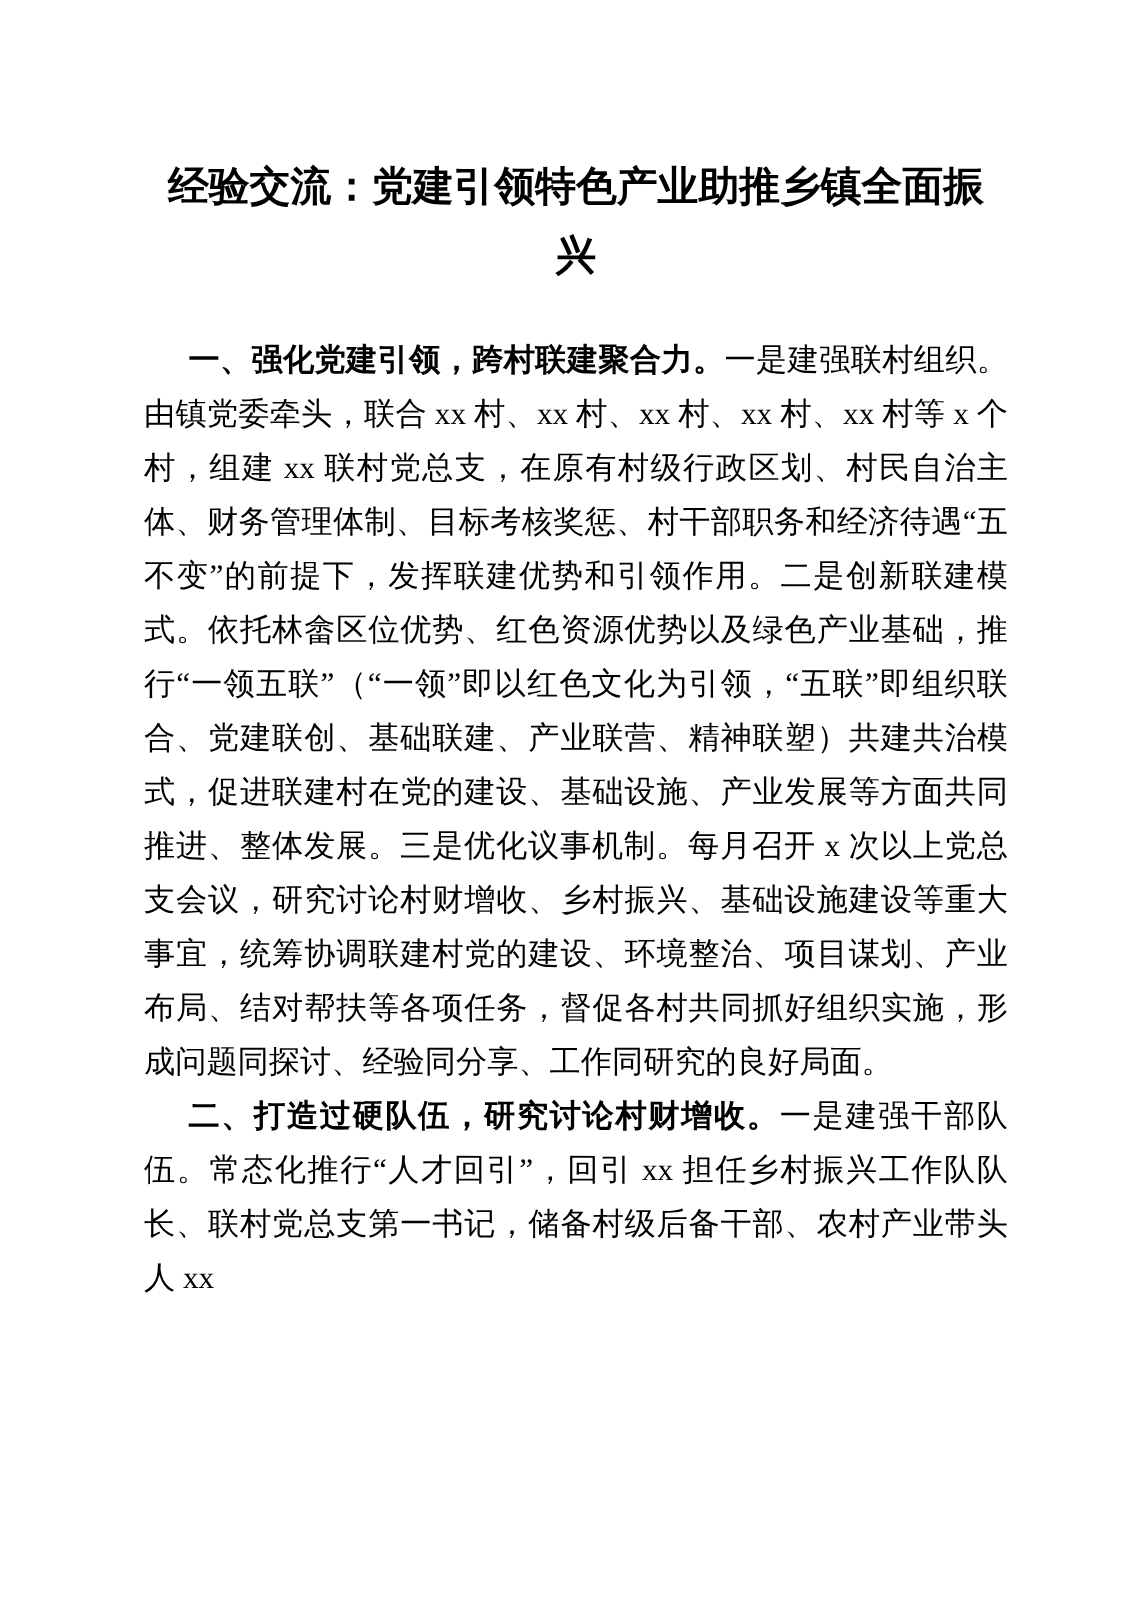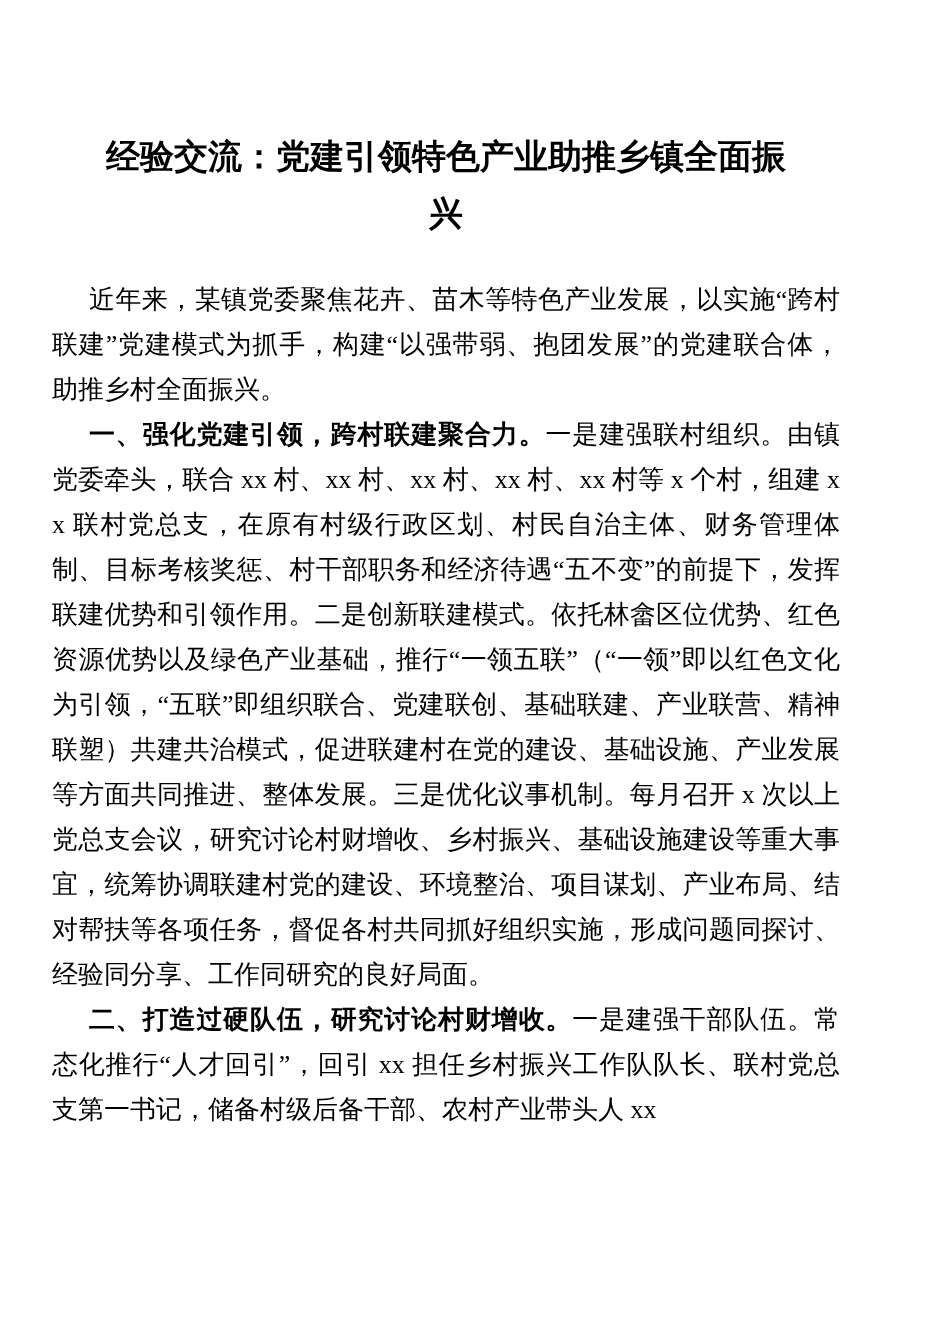--- a/index.html
+++ b/index.html
@@ -7,21 +7,21 @@
     padding: 0;
     background: #ffffff;
     color: #000000;
   }
   .page {
     position: relative;
     box-sizing: border-box;
     width: 950px;
     height: 1344px;
     margin: 0 auto;
-    padding: 128px 110px 0 52px;
+    padding: 128px 110px 0 120px;
     background: #ffffff;
     overflow: hidden;
   }
   .doc-title {
     font-family: "Liberation Serif", serif;
     font-weight: 700;
     font-size: 34px;
     line-height: 57px;
     text-align: center;
     width: 690px;
@@ -42,18 +42,17 @@
     font-weight: 700;
     font-family: "Liberation Sans", sans-serif;
   }
 </style>
 </head>
 <body>
 
 <div class="page">
   <h1 class="doc-title">经验交流：党建引领特色产业助推乡镇全面振兴</h1>
 
-  <p class="para"><span class="lead"></span><span>近年来，某镇党委聚焦花卉、苗木等特色产业发展，以实施“跨村联建”党建模式为抓手，构建“以强带弱、抱团发展”的党建联合体，助推乡村全面振兴。</span></p>
 
   <p class="para"><span class="lead">一、强化党建引领，跨村联建聚合力。</span><span>一是建强联村组织。由镇党委牵头，联合 xx 村、xx 村、xx 村、xx 村、xx 村等 x 个村，组建 xx 联村党总支，在原有村级行政区划、村民自治主体、财务管理体制、目标考核奖惩、村干部职务和经济待遇“五不变”的前提下，发挥联建优势和引领作用。二是创新联建模式。依托林畲区位优势、红色资源优势以及绿色产业基础，推行“一领五联”（“一领”即以红色文化为引领，“五联”即组织联合、党建联创、基础联建、产业联营、精神联塑）共建共治模式，促进联建村在党的建设、基础设施、产业发展等方面共同推进、整体发展。三是优化议事机制。每月召开 x 次以上党总支会议，研究讨论村财增收、乡村振兴、基础设施建设等重大事宜，统筹协调联建村党的建设、环境整治、项目谋划、产业布局、结对帮扶等各项任务，督促各村共同抓好组织实施，形成问题同探讨、经验同分享、工作同研究的良好局面。</span></p>
 
   <p class="para"><span class="lead">二、打造过硬队伍，研究讨论村财增收。</span><span>一是建强干部队伍。常态化推行“人才回引”，回引 xx 担任乡村振兴工作队队长、联村党总支第一书记，储备村级后备干部、农村产业带头人 xx</span></p>
 </div>
 
 </body></html>

